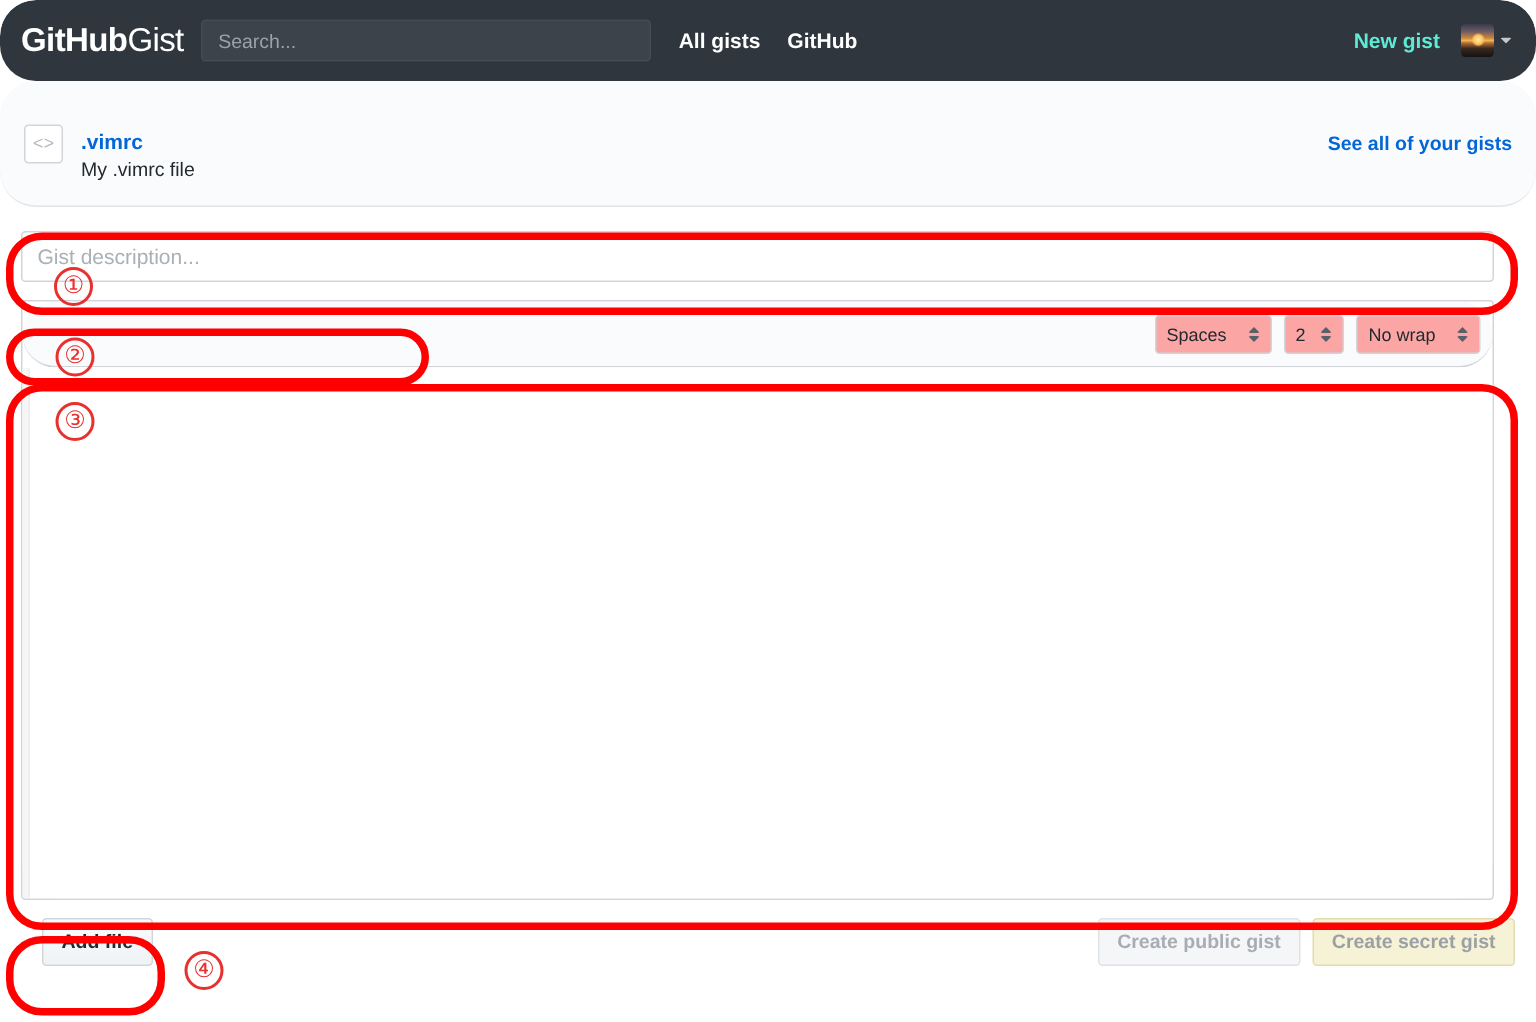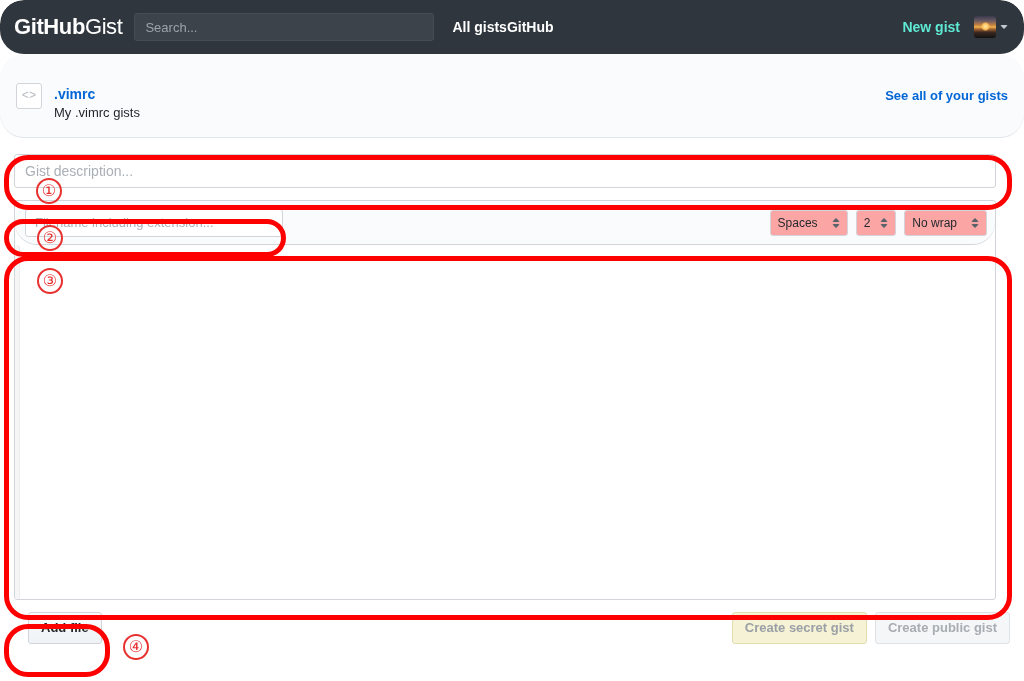--- a/index.html
+++ b/index.html
@@ -43,20 +43,21 @@
     font-size: 13px;
     padding: 0 10px;
     outline: none;
     font-family: "Liberation Sans", sans-serif;
   }
   .search-box::placeholder { color: #9aa3ab; opacity: 1; }
 
   .nav-links {
     display: flex;
     align-items: center;
+    gap: 18px;
     margin-left: 18px;
   }
   .nav-link {
     color: #ffffff;
     font-size: 14px;
     font-weight: bold;
     text-decoration: none;
     white-space: nowrap;
   }
 
@@ -338,34 +339,33 @@
       <span class="avatar"></span>
       <span class="caret-down"></span>
     </div>
   </div>
 </div>
 
 <div class="subheader">
   <div class="code-icon">&lt;&gt;</div>
   <div class="gist-meta">
     <a class="gist-title" href="#">.vimrc</a>
-    <span class="gist-desc">My .vimrc gists</span>
+    <span class="gist-desc">My .vimrc file</span>
   </div>
   <a class="see-all" href="#">See all of your gists</a>
 </div>
 
 <div class="main">
 
   <div class="desc-row">
     <input class="desc-input" type="text" placeholder="Gist description..." style="">
   </div>
 
   <div class="file-card">
     <div class="file-toolbar">
-      <input class="filename-input" type="text" placeholder="Filename including extension..." style="">
 
       <div class="toolbar-selects">
         <div class="sel">
           <span>Spaces</span>
           <span class="sel-arrows">
               <i class="up"></i>
               <i class="dn"></i>
             </span>
         </div>
         <div class="sel narrow">
@@ -386,22 +386,22 @@
     </div>
 
     <div class="editor-area">
       <div class="editor-gutter"></div>
     </div>
   </div>
 
   <div class="bottom-bar">
     <button class="btn btn-addfile">Add file</button>
     <div class="bottom-right">
+      <button class="btn btn-public">Create public gist</button>
       <button class="btn btn-secret">Create secret gist</button>
-      <button class="btn btn-public">Create public gist</button>
     </div>
   </div>
 </div>
 
 <div class="annot-layer">
   <div class="annot-box" style="left:4px; top:155px; width:1008px; height:55px;"></div>
   <div class="annot-num" style="left:36px; top:178px;">①</div>
 
   <div class="annot-box" style="left:4px; top:219px; width:282px; height:38px;"></div>
   <div class="annot-num" style="left:37px; top:225px;">②</div>

